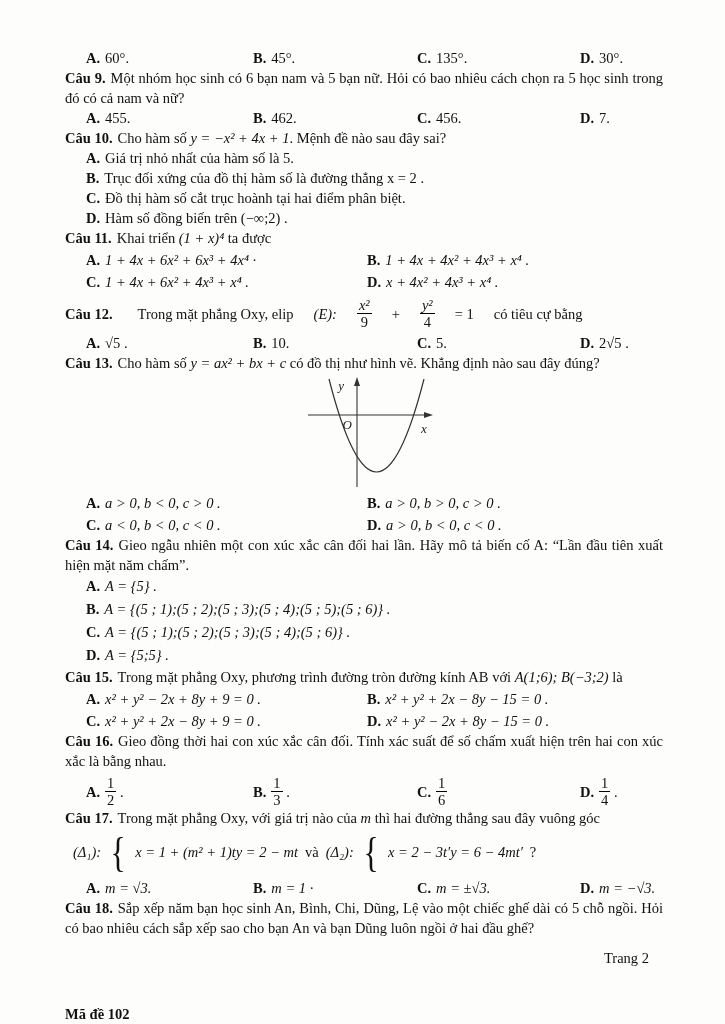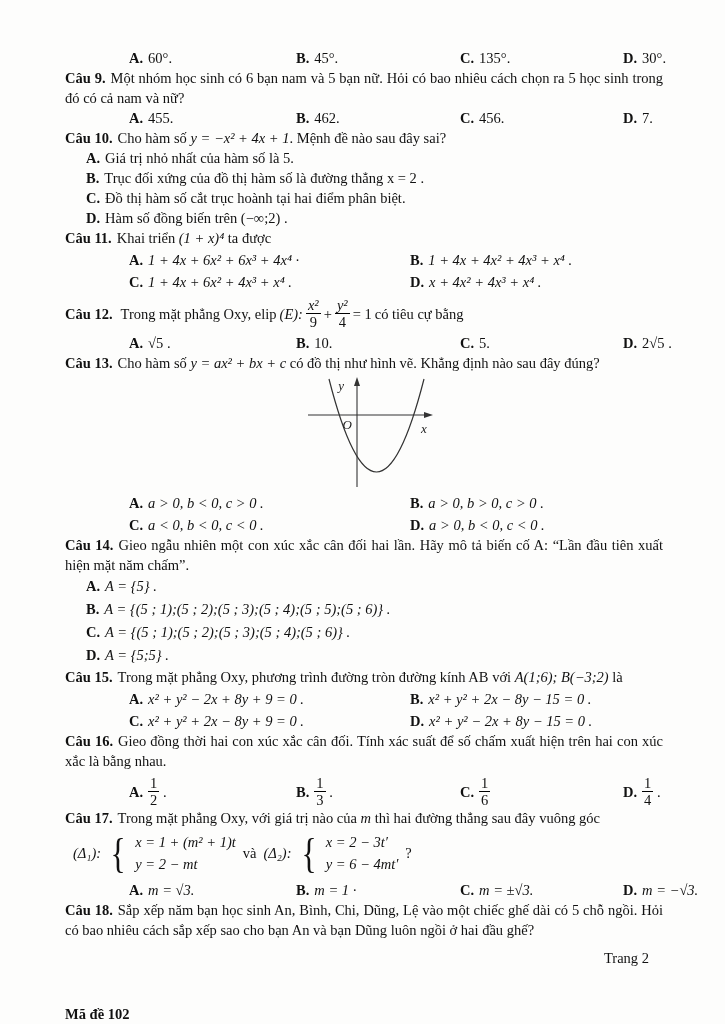--- a/index.html
+++ b/index.html
@@ -10,28 +10,28 @@
     font-family:"Liberation Serif", serif; font-size:14.5px; line-height:20px;
     padding:48px 62px 0 65px;
   }
   p.q { margin:0; text-align:justify; }
   .lead { font-weight:bold; padding-right:5px; }
   .m { font-style:italic; }
   .o4 { display:grid; grid-template-columns:167px 164px 163px 1fr; margin-left:21px; }
   .o2 { display:grid; grid-template-columns:281px 1fr; margin-left:21px; row-gap:2px; }
   .optline { margin-left:21px; }
   .letter { font-weight:bold; padding-right:5px; }
-  .opt { white-space:nowrap;margin-left:43px; }
-  .head-flex { display:flex; align-items:center; gap:3px; margin:5px 0 3px; }
+  .opt { white-space:nowrap; }
+  .head-flex { display:flex; align-items:center; gap:20px; margin:5px 0 3px; }
   .frac { display:inline-block; text-align:center; line-height:16px; vertical-align:middle; }
   .frac .den { border-top:1px solid #000; display:block; padding:0 2px; }
   .frac .num { display:block; padding:0 2px; }
   .sys { display:flex; align-items:center; gap:7px; margin:3px 8px 5px; }
   .brace { font-size:42px; line-height:1; font-weight:400; transform:scaleX(0.75); }
-  .syscol { display:flex; flex-direction:column; line-height:22px; }
+  .syscol { display:flex; flex-direction:row; line-height:22px; }
   .mt4 { margin-top:4px; } .mt6 { margin-top:6px; } .mt2 { margin-top:2px; }
   .graph { margin:2px 0 0 235px; display:block; }
   .graph text { font-family:"Liberation Serif", serif; font-style:italic; font-size:13px; fill:#222; }
   .footer-trang { position:absolute; right:76px; top:948px; }
   .footer-made { position:absolute; left:65px; top:1004px;font-weight:bold; }
   .q14opts .optline { line-height:23px; }
   .fracrow { align-items:center; }
   .fracrow .opt { display:flex; align-items:center; }
 </style>
 </head>

